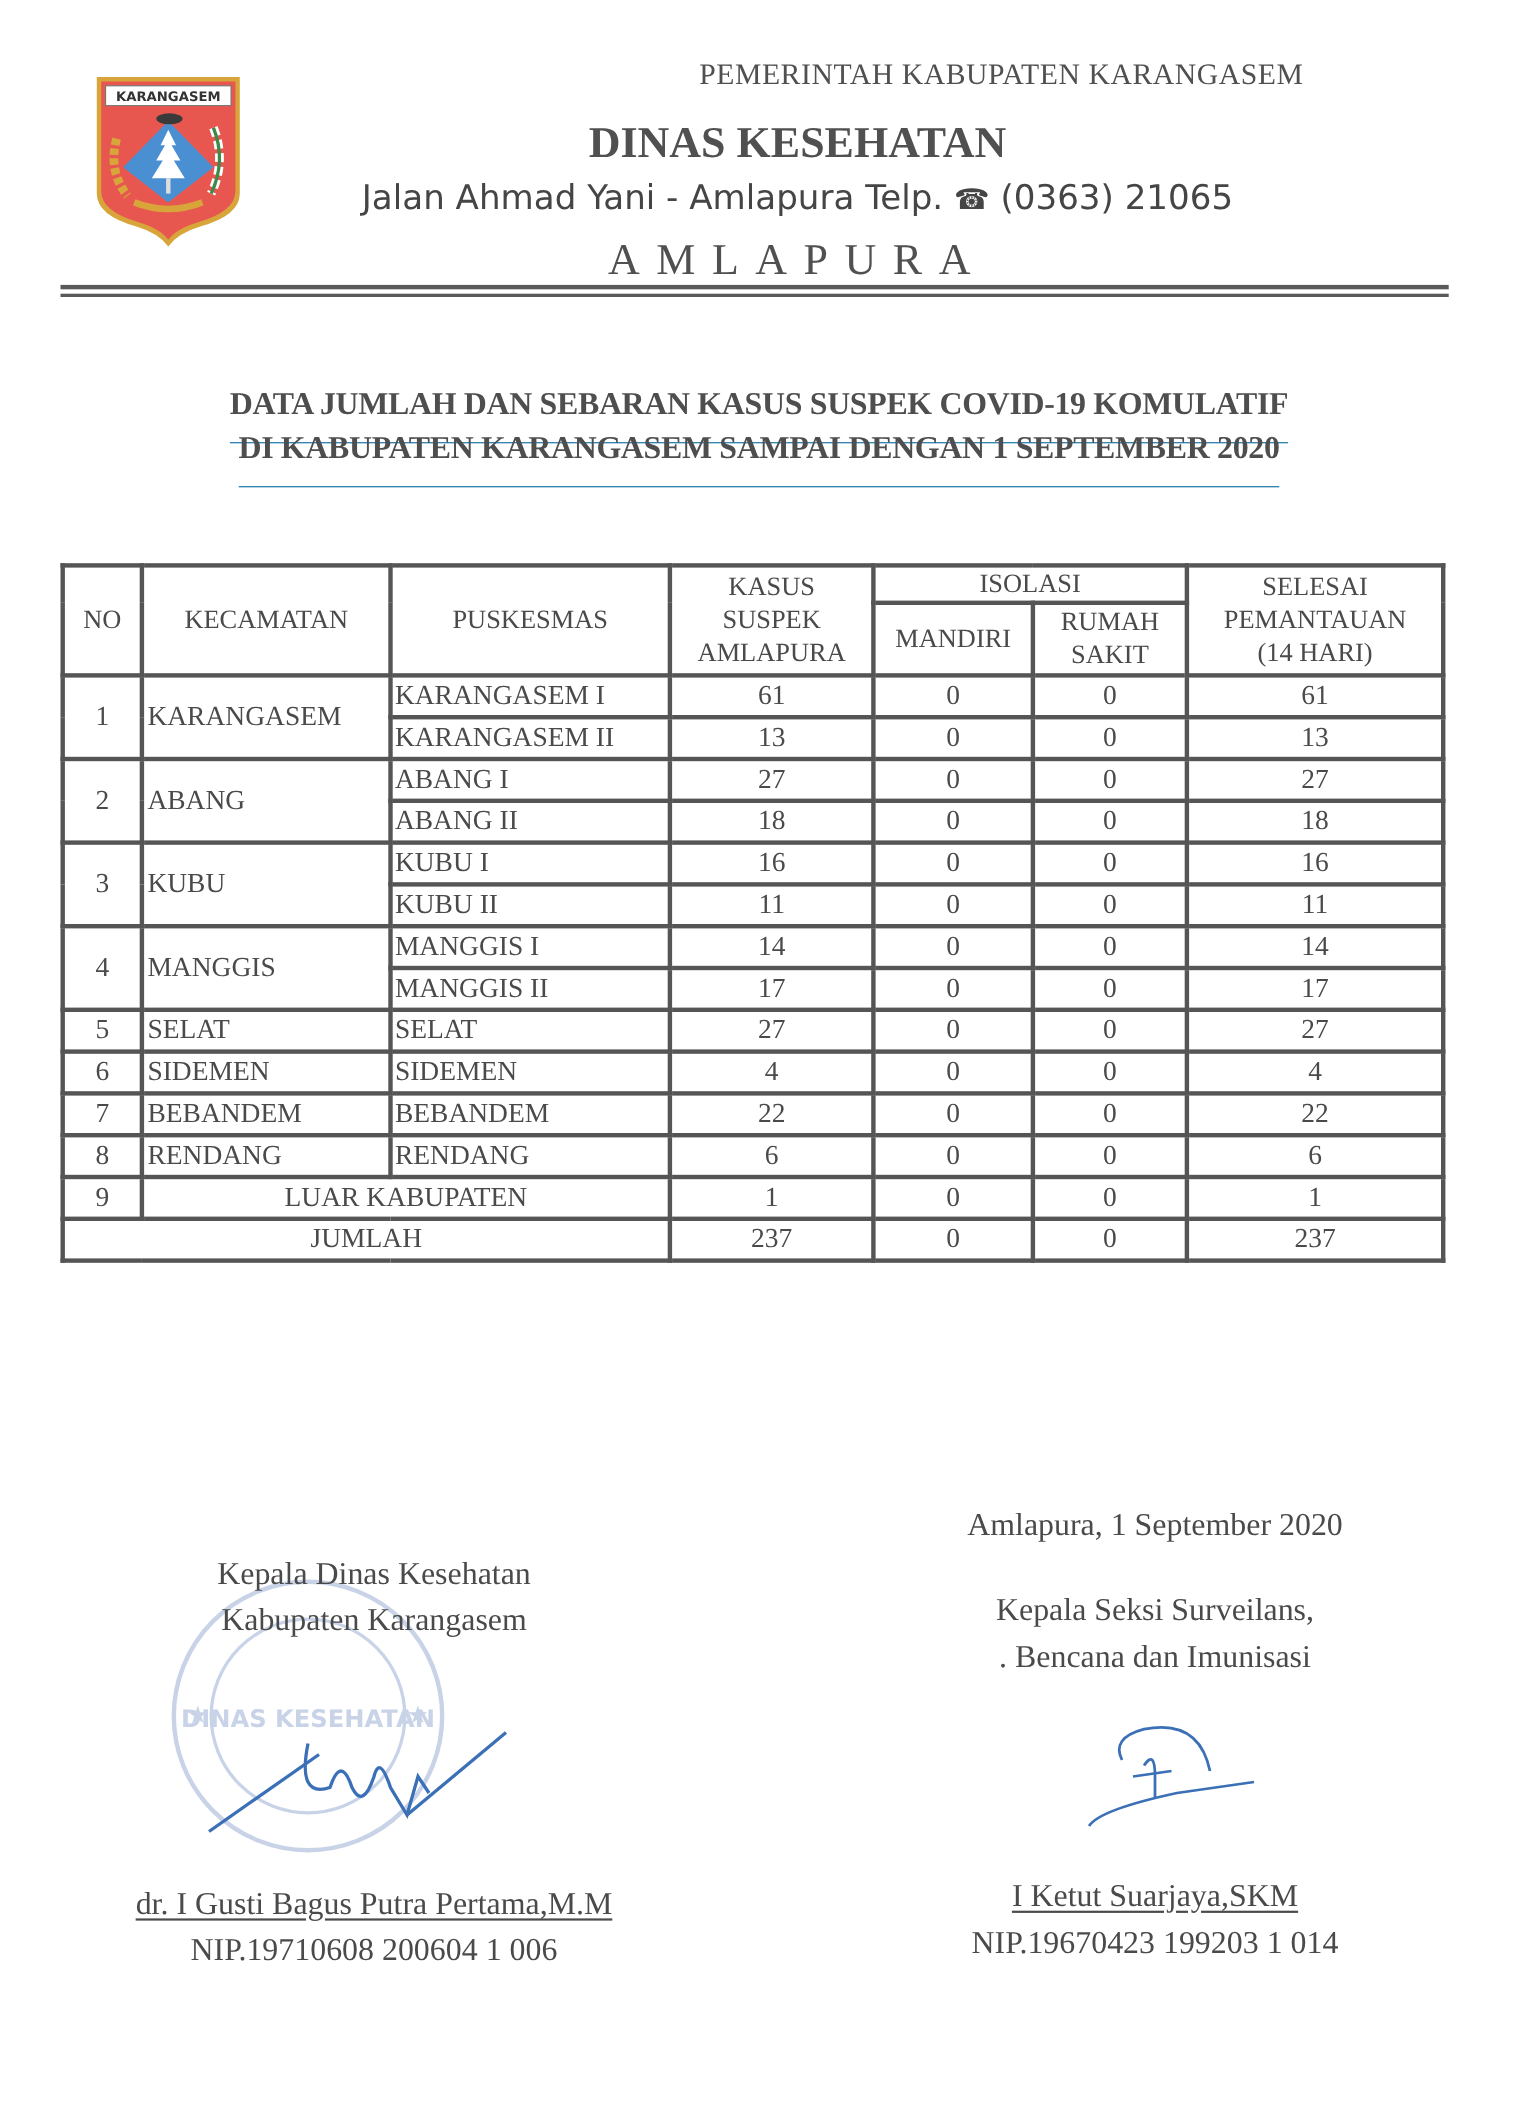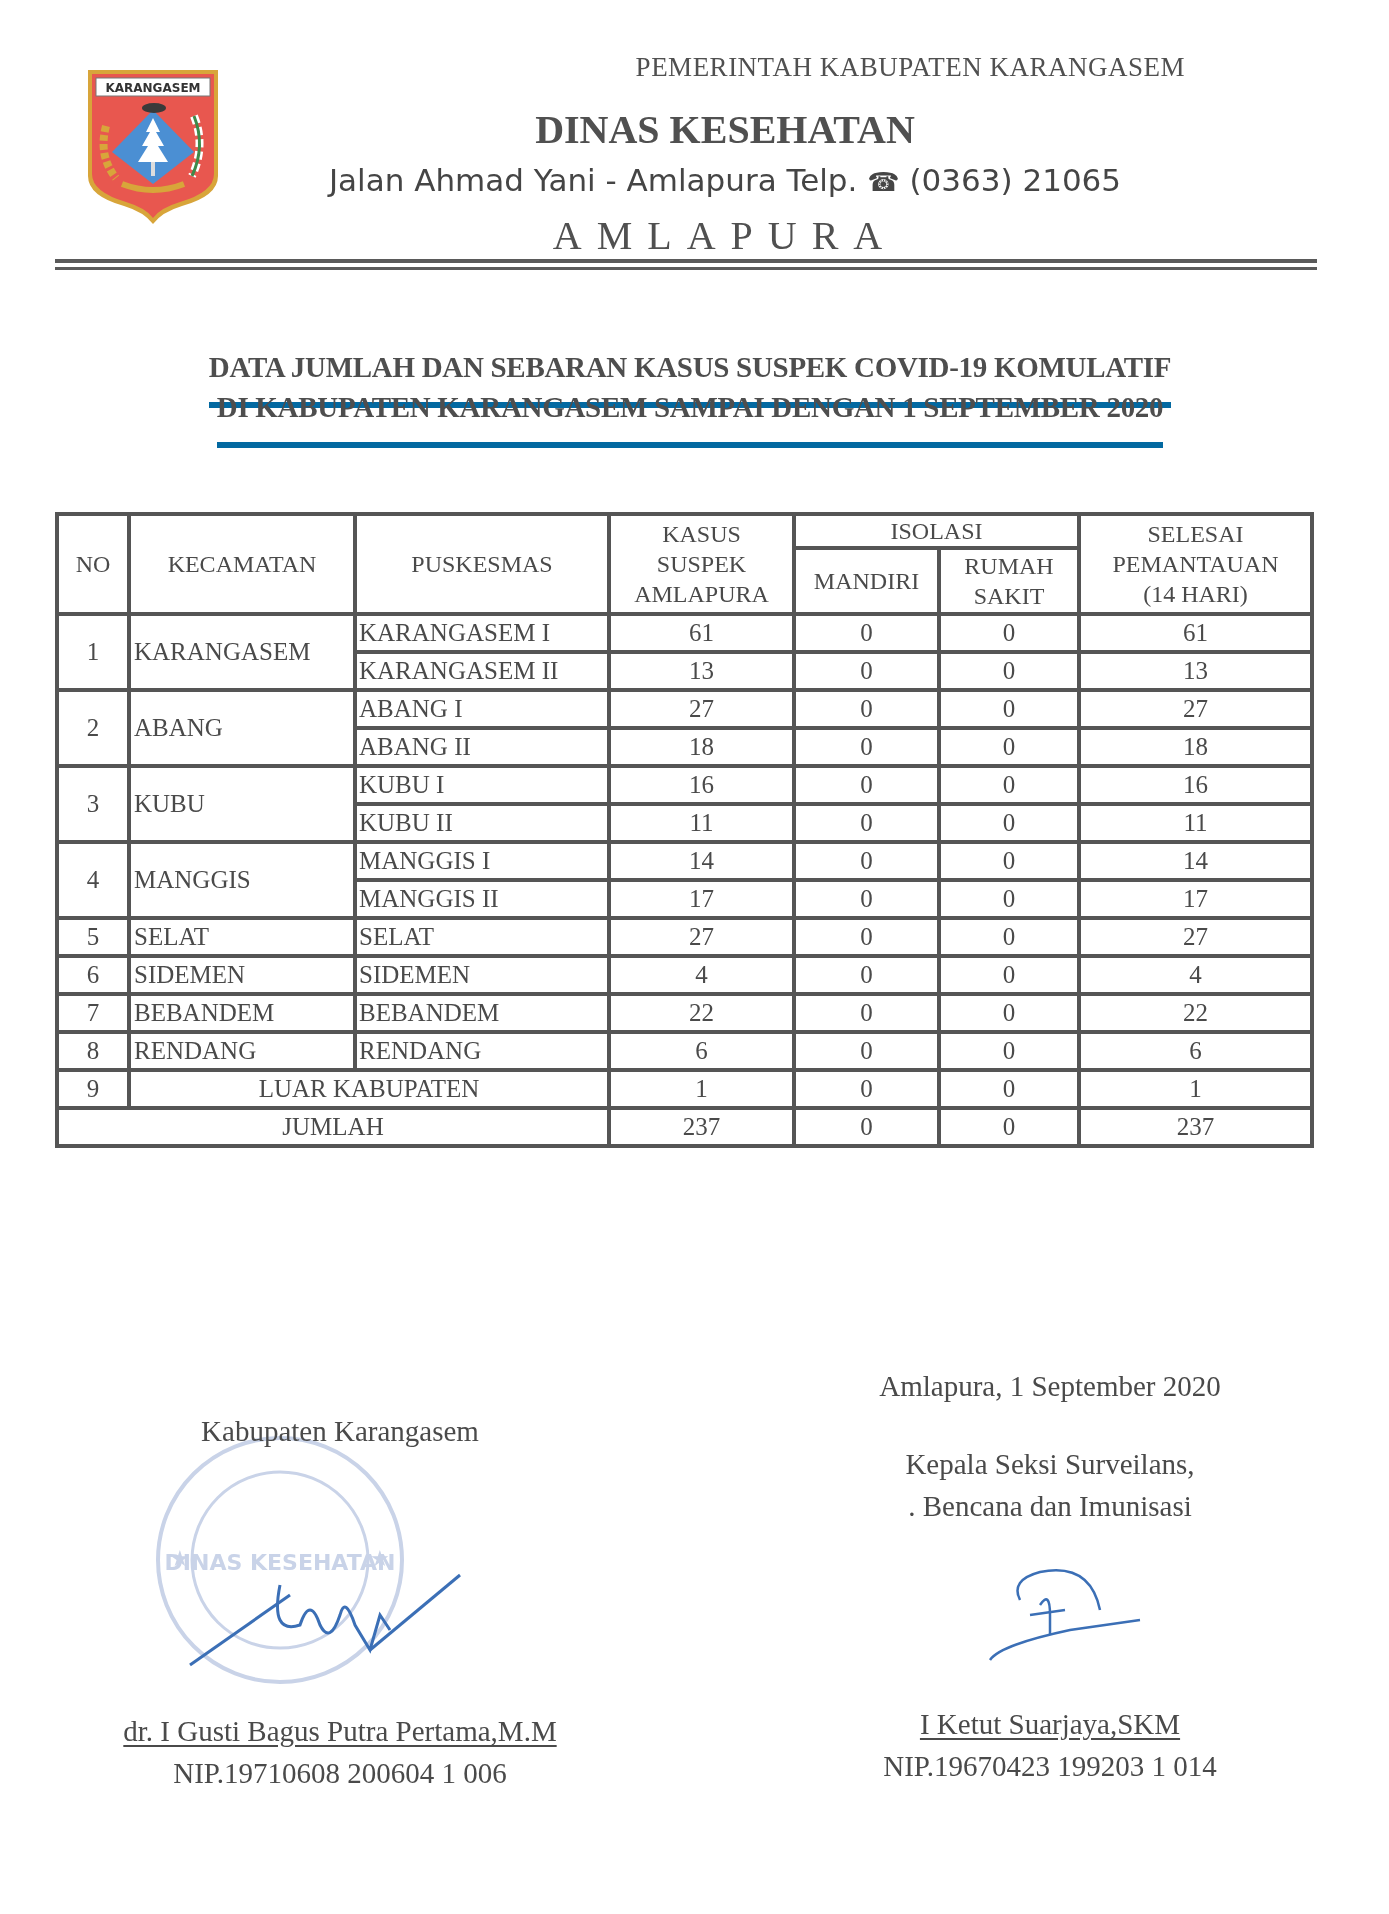--- a/index.html
+++ b/index.html
@@ -18,21 +18,21 @@
     .lh-line4 { position: absolute; left: 265px; top: 212px; width: 920px; text-align: center;
                 font-size: 40px; font-weight: normal; letter-spacing: 15px; color: #505050; white-space: nowrap; }
     .rule { position: absolute; left: 55px; width: 1262px; background: #5a5a5a; }
     .rule.r1 { top: 259px; height: 4px; }
     .rule.r2 { top: 267px; height: 3px; }
 
     
     .doc-title { position: absolute; left: 100px; width: 1180px; text-align: center;
                  font-size: 29px; font-weight: bold; color: #4e4e4e; white-space: nowrap;
                  letter-spacing: -0.3px; }
-    .doc-title span { border-bottom: 6px solid #0369a1; padding-bottom: 19px; }
+    .doc-title span { border-bottom: 1px solid #0369a1; padding-bottom: 19px; }
     .doc-title.t1 { top: 351px; }
     .doc-title.t2 { top: 391px; }
 
     
     .tbl-wrap { position: absolute; left: 55px; top: 512px; width: 1255px; }
     table.data { border-collapse: collapse; width: 1255px; table-layout: fixed;
                  font-family: "Liberation Serif", "DejaVu Serif", serif; color: #4a4a4a; }
     table.data td, table.data th { border: 4px solid #555555; padding: 0; font-weight: normal; }
     table.data th { font-size: 24px; line-height: 30px; text-align: center; vertical-align: middle; }
     table.data td { font-size: 25px; height: 34px; line-height: 30px; }
@@ -249,20 +249,21 @@
 <svg class="stamp" viewBox="0 0 260 260">
   <circle cx="130" cy="130" r="122" fill="none" stroke="#c9d3e8" stroke-width="4"></circle>
   <circle cx="130" cy="130" r="88" fill="none" stroke="#c9d3e8" stroke-width="3"></circle>
   <text x="130" y="140" font-family="DejaVu Sans, sans-serif" font-size="22" font-weight="bold" text-anchor="middle" fill="#c9d3e8">DINAS KESEHATAN</text>
   <text x="220" y="136" font-size="22" fill="#c9d3e8">★</text>
   <text x="20" y="136" font-size="22" fill="#c9d3e8">★</text>
 </svg>
 
 <div class="sig-left">
   <div class="role-l">
+    <div>Kepala Dinas Kesehatan</div>
     <div>Kabupaten Karangasem</div>
   </div>
   <div class="name-l">
     <div class="sig-name">dr. I Gusti Bagus Putra Pertama,M.M</div>
     <div>NIP.19710608 200604 1 006</div>
   </div>
 </div>
 
 <svg class="signature-l" viewBox="0 0 300 120">
   <path d="M20 110 L120 40" stroke="#3b6fb6" stroke-width="3" fill="none"></path>

